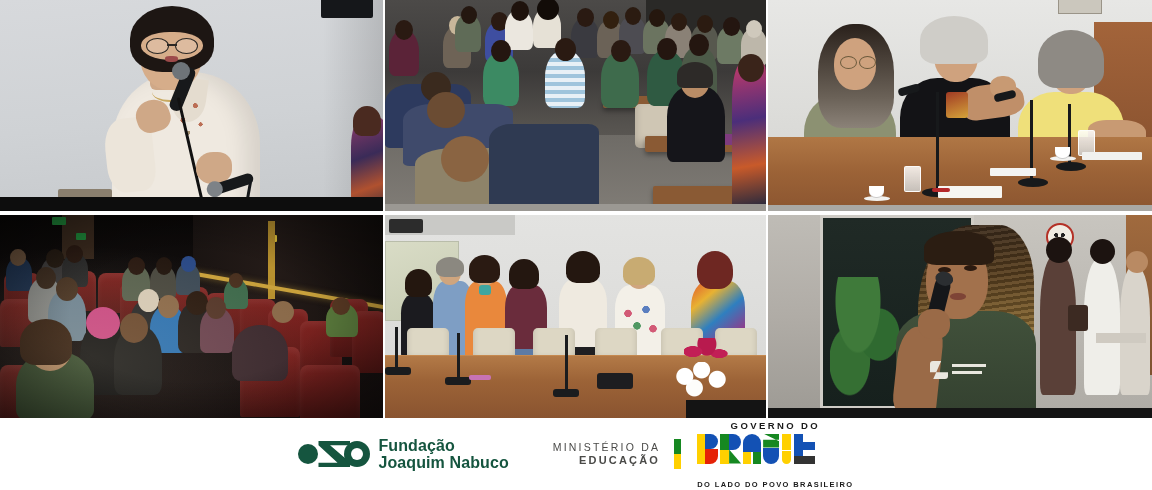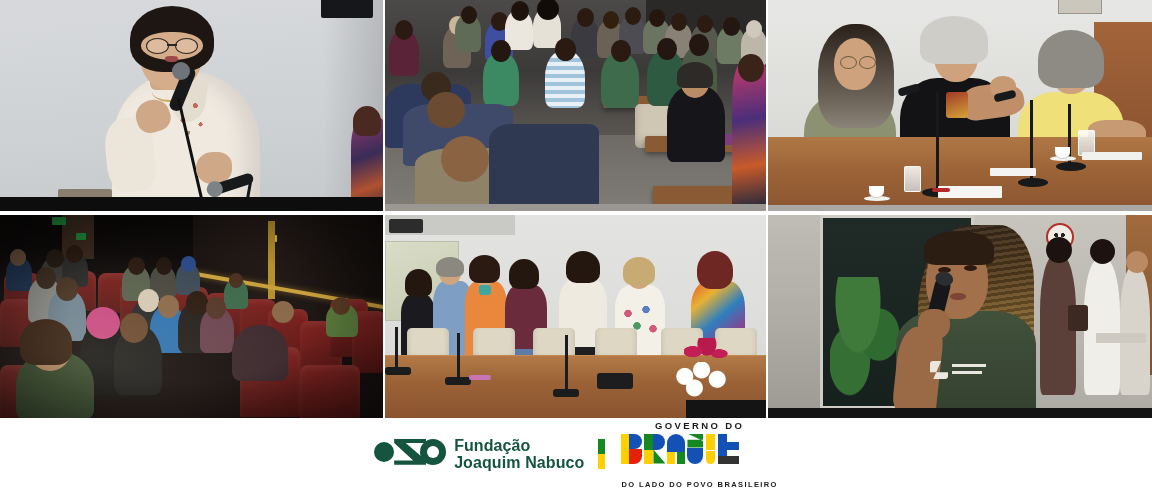--- a/index.html
+++ b/index.html
@@ -163,21 +163,21 @@
   .p6 .mic6:before{content:"";position:absolute;left:-1px;top:-6px;width:18px;height:14px;background:#2b2e31;border-radius:50%;}
   .p6 .hand6{position:absolute;left:150px;top:94px;width:32px;height:30px;background:#9a6a47;border-radius:44%;}
   .p6 .arm6{position:absolute;left:128px;top:112px;width:44px;height:86px;background:#9a6a47;border-radius:40% 20% 10% 18%;transform:rotate(6deg);}
   .p6 .botdark{position:absolute;left:0;bottom:0;width:100%;height:10px;background:#141414;}
 
   
   .footer{position:absolute;left:0;top:418px;width:1152px;height:72px;background:#ffffff;display:flex;align-items:center;justify-content:center;gap:0;}
   .logos{display:flex;align-items:center;}
 
   
-  .fjn{display:flex;align-items:flex-start;gap:8px;}
+  .fjn{display:flex;align-items:center;gap:8px;}
   .fjn-mark{position:relative;width:72px;height:30px;}
   .fjn-mark .c1{position:absolute;left:0;top:5px;width:20px;height:20px;border-radius:50%;background:#15553f;}
   .fjn-mark .zig{position:absolute;left:18px;top:2px;width:34px;height:26px;background:#15553f;
     clip-path:polygon(6% 0%, 100% 0%, 100% 16%, 40% 16%, 100% 84%, 100% 100%, 6% 100%, 6% 84%, 62% 84%, 6% 16%);}
   .fjn-mark .ring{position:absolute;left:46px;top:2px;width:26px;height:26px;border-radius:50%;background:#15553f;}
   .fjn-mark .ring:after{content:"";position:absolute;left:7px;top:7px;width:12px;height:12px;border-radius:50%;background:#fff;}
   .fjn-text{line-height:1.08;color:#15553f;font-weight:bold;font-size:16px;letter-spacing:.1px;}
 
   
   .mec{margin-left:44px;text-align:right;color:#4a4a48;line-height:1.25;}
@@ -585,20 +585,24 @@
           <span class="c1"></span>
           <span class="zig"></span>
           <span class="ring"></span>
         </div>
         <div class="fjn-text">
           <div>Fundação</div>
           <div>Joaquim Nabuco</div>
         </div>
       </div>
 
+      <div class="mec">
+        <div class="l1">MINISTÉRIO DA</div>
+        <div class="l2">EDUCAÇÃO</div>
+      </div>
       <div class="mec-bar"></div>
 
       <div class="gov">
         <div class="top">GOVERNO DO</div>
         <div class="brasil">
 
           <span class="bl" style="left:0;top:0;width:8px;height:30px;background:#FFD000;"></span>
           <span class="bl" style="left:8px;top:0;width:13px;height:15px;background:#1351B4;border-radius:0 8px 8px 0;"></span>
           <span class="bl" style="left:8px;top:15px;width:13px;height:15px;background:#E52207;border-radius:0 0 8px 0;"></span>
 

